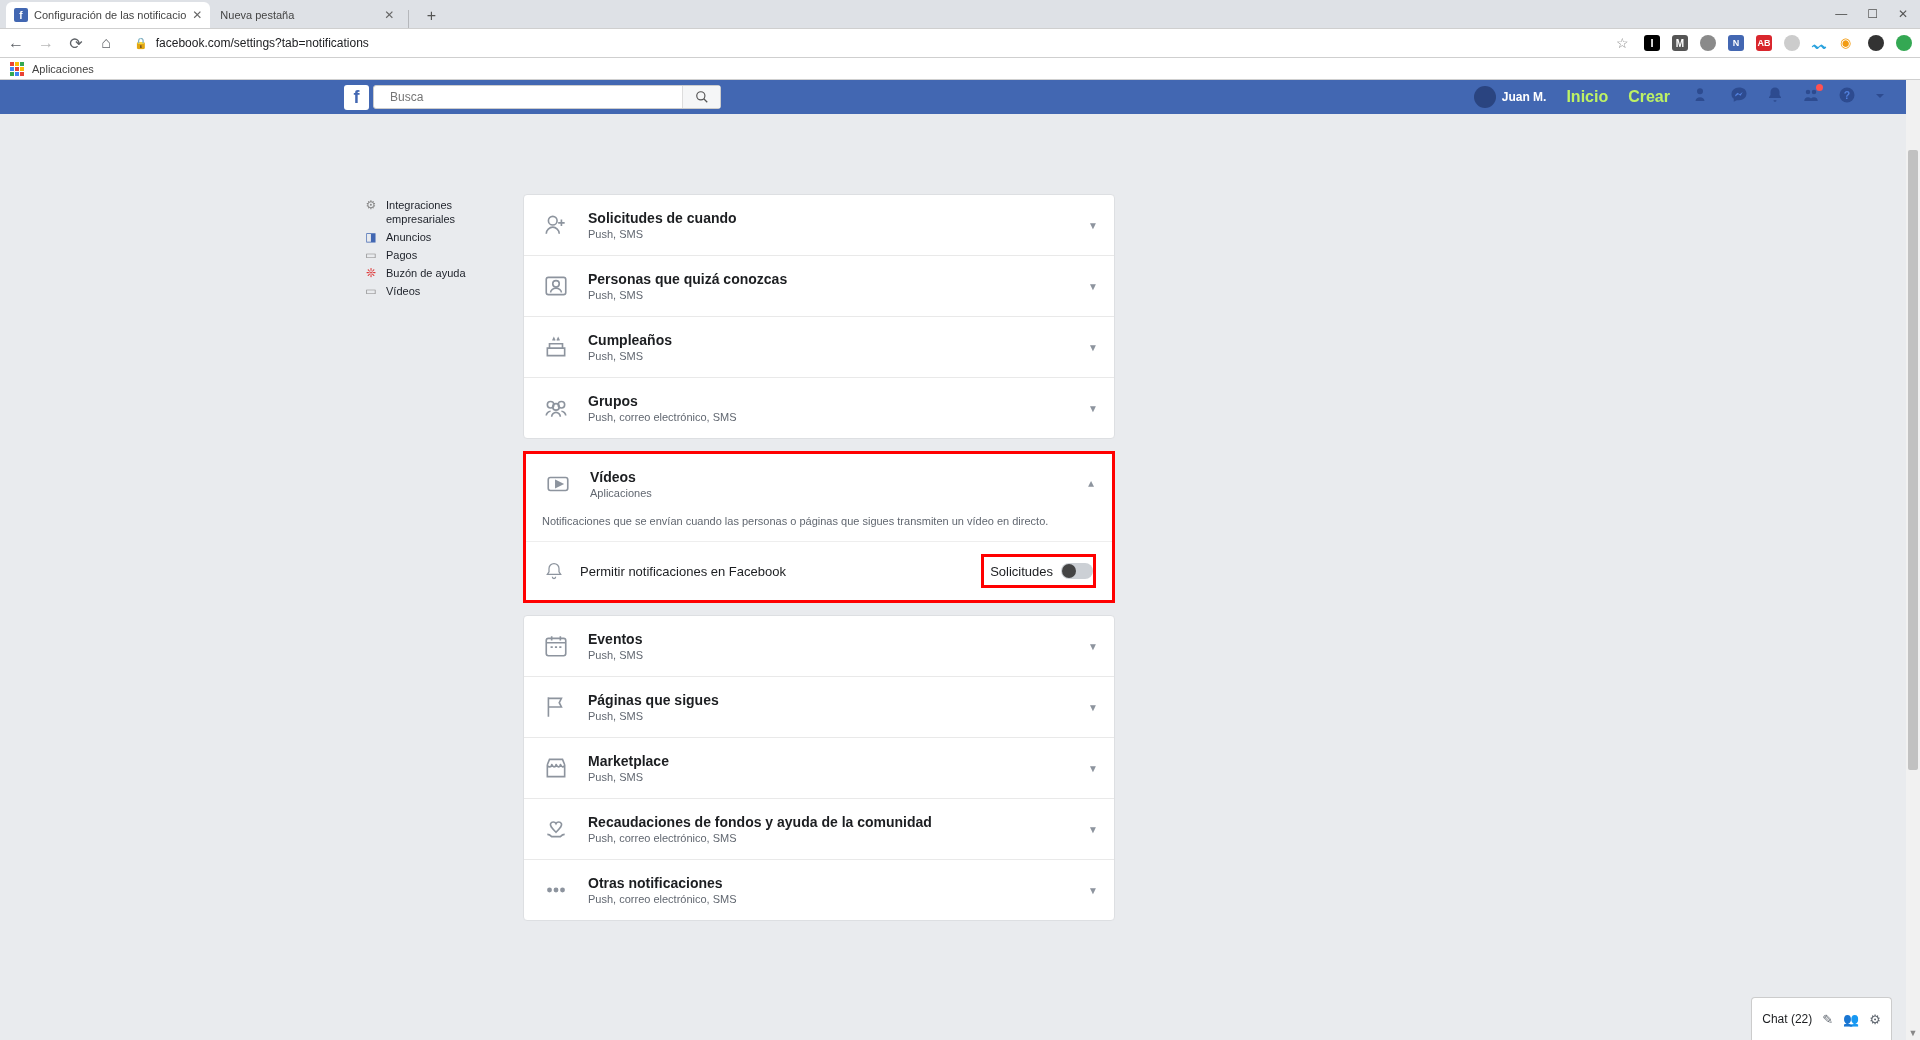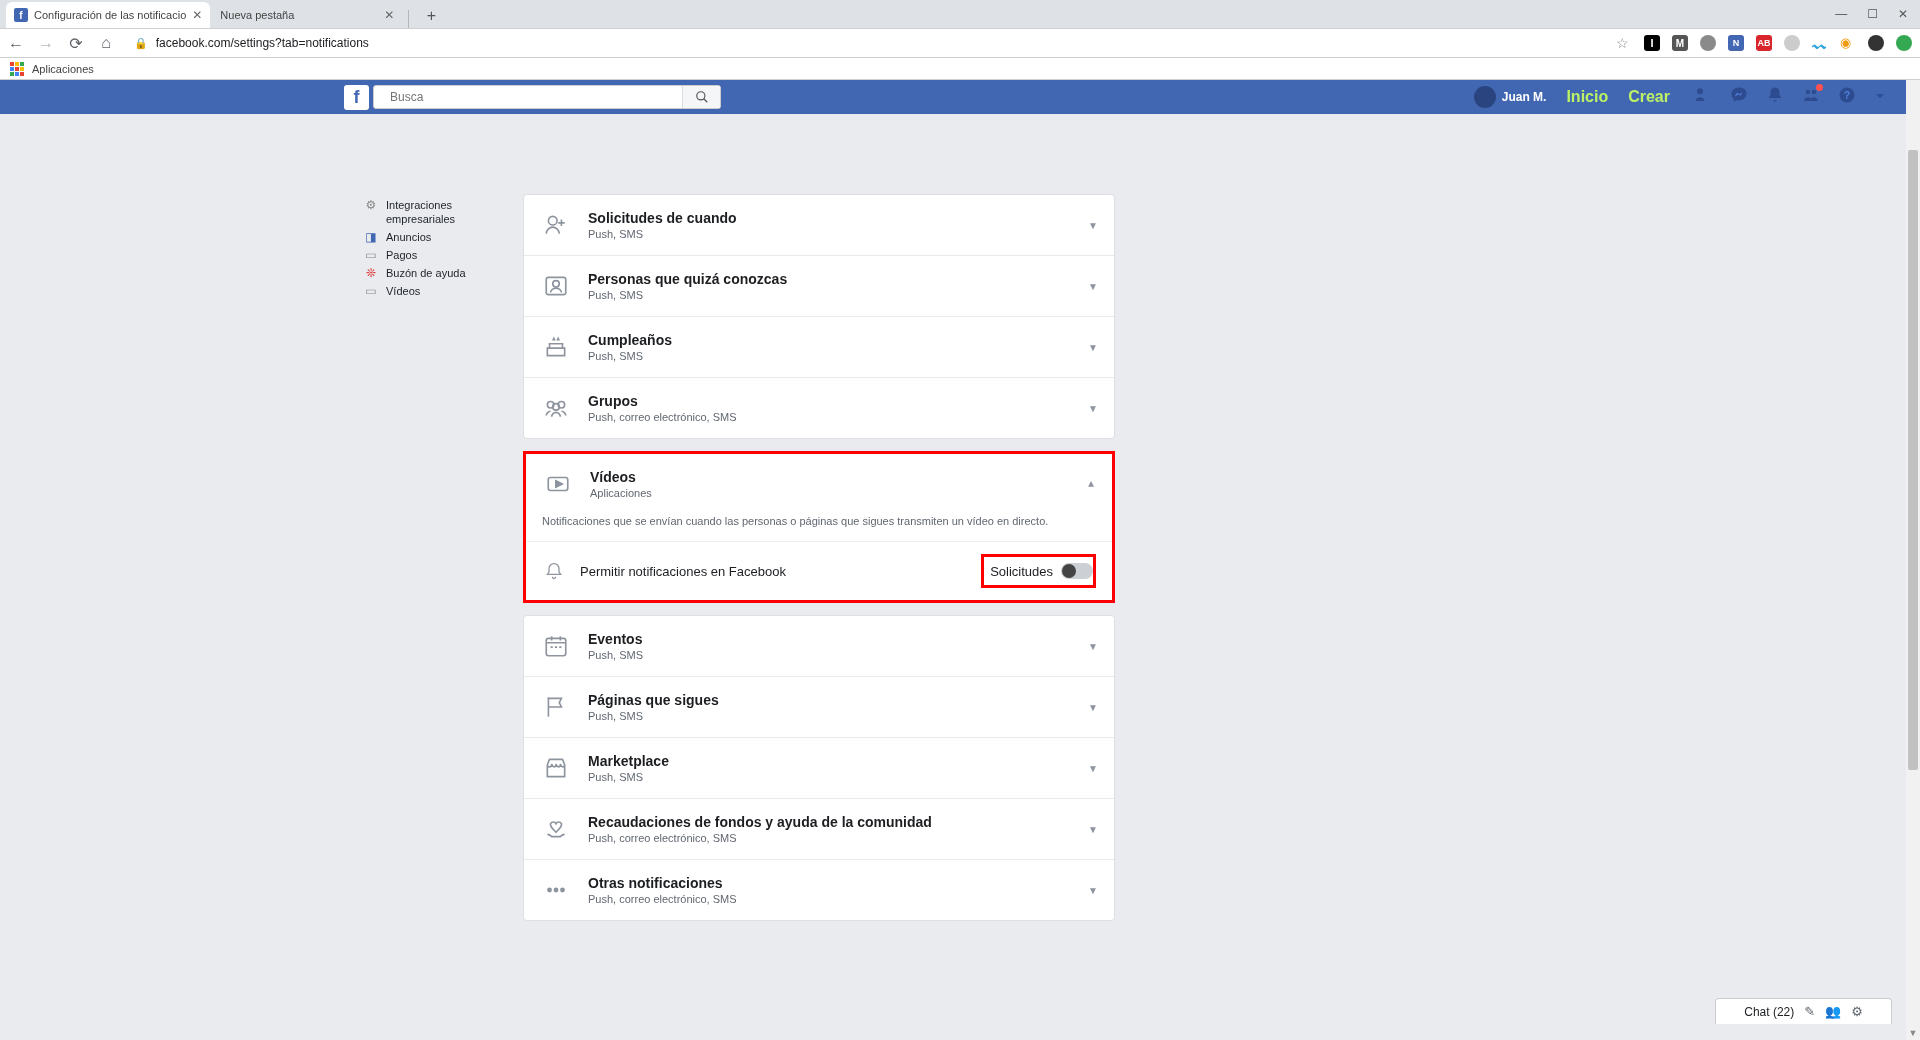--- a/index.html
+++ b/index.html
@@ -91,21 +91,21 @@
 .toggle-state{font-size:13px;color:#1c1e21;}
 .toggle{width:32px;height:16px;background:#ccd0d5;border-radius:10px;position:relative;}
 .toggle .knob{position:absolute;left:1px;top:1px;width:14px;height:14px;background:#444;border-radius:50%;}
 
 
 .vscroll{position:absolute;right:0;top:80px;bottom:0;width:14px;background:#f1f1f1;}
 .vthumb{position:absolute;left:2px;right:2px;top:70px;height:620px;background:#c1c1c1;border-radius:2px;}
 .vsch-bot{position:absolute;left:0;right:0;bottom:0;height:14px;display:flex;align-items:center;justify-content:center;color:#888;font-size:9px;}
 
 
-.chat-dock{position:absolute;right:14px;bottom:16px;height:26px;background:#fff;border:1px solid #ccc;border-bottom:none;border-radius:4px 4px 0 0;display:flex;align-items:center;padding:0 28px;gap:10px;font-size:12px;color:#1c1e21;}
+.chat-dock{position:absolute;right:14px;bottom:0;height:43px;background:#fff;border:1px solid #ccc;border-bottom:none;border-radius:4px 4px 0 0;display:flex;align-items:center;padding:0 10px;gap:10px;font-size:12px;color:#1c1e21;}
 .chat-dock .cico{color:#606770;font-size:13px;}
 
 </style>
 </head>
 <body>
 
 <div class="chrome">
   <div class="tabs-row">
     <div class="tab active">
       <div class="favicon">f</div>

